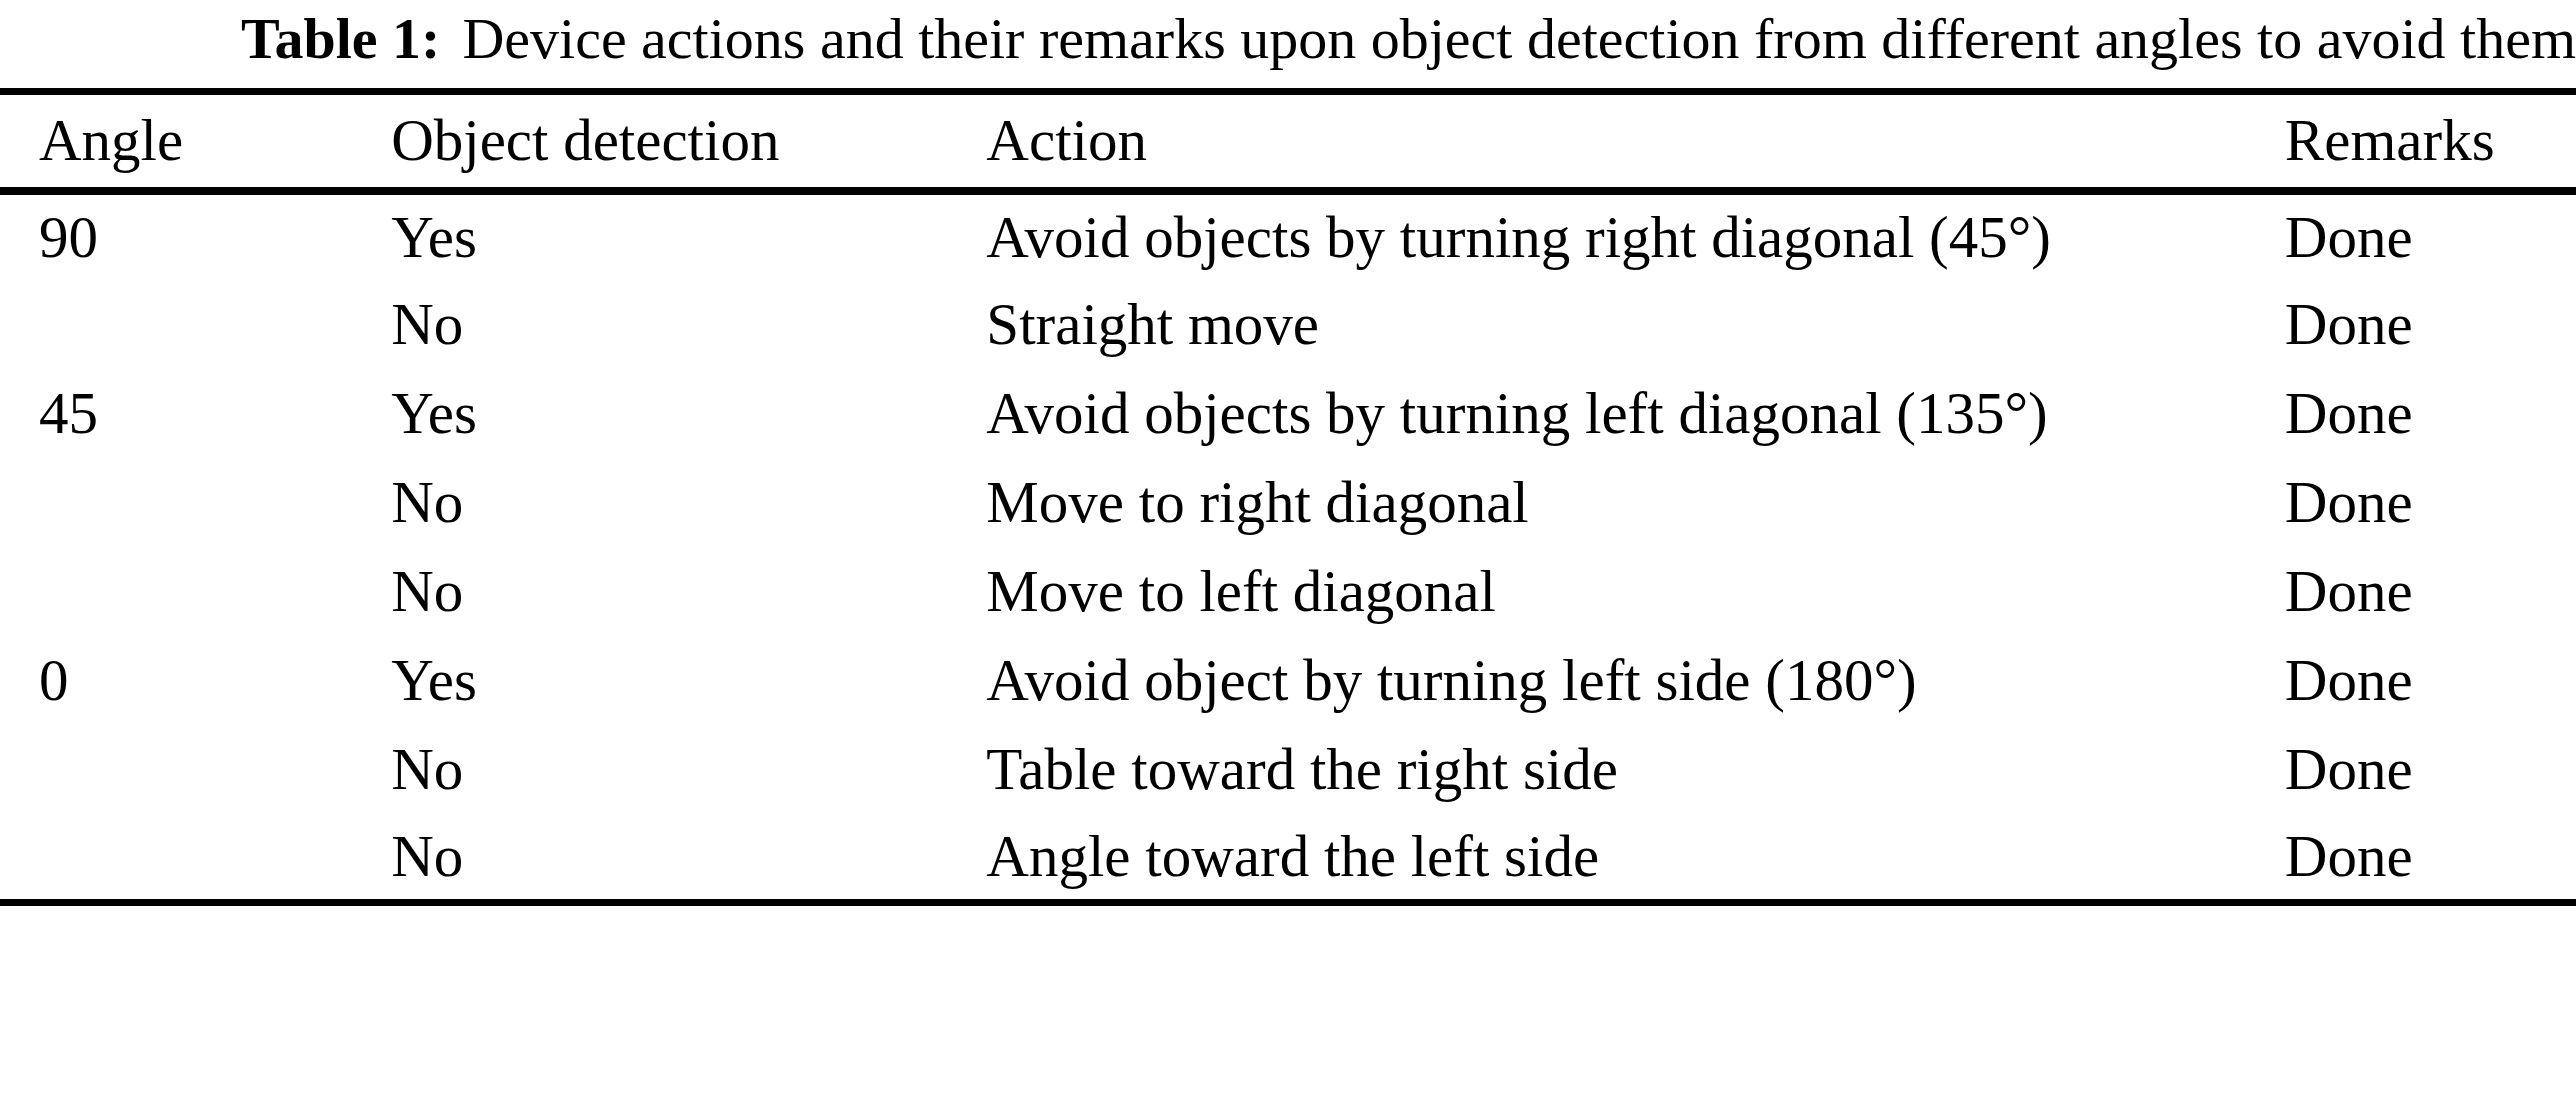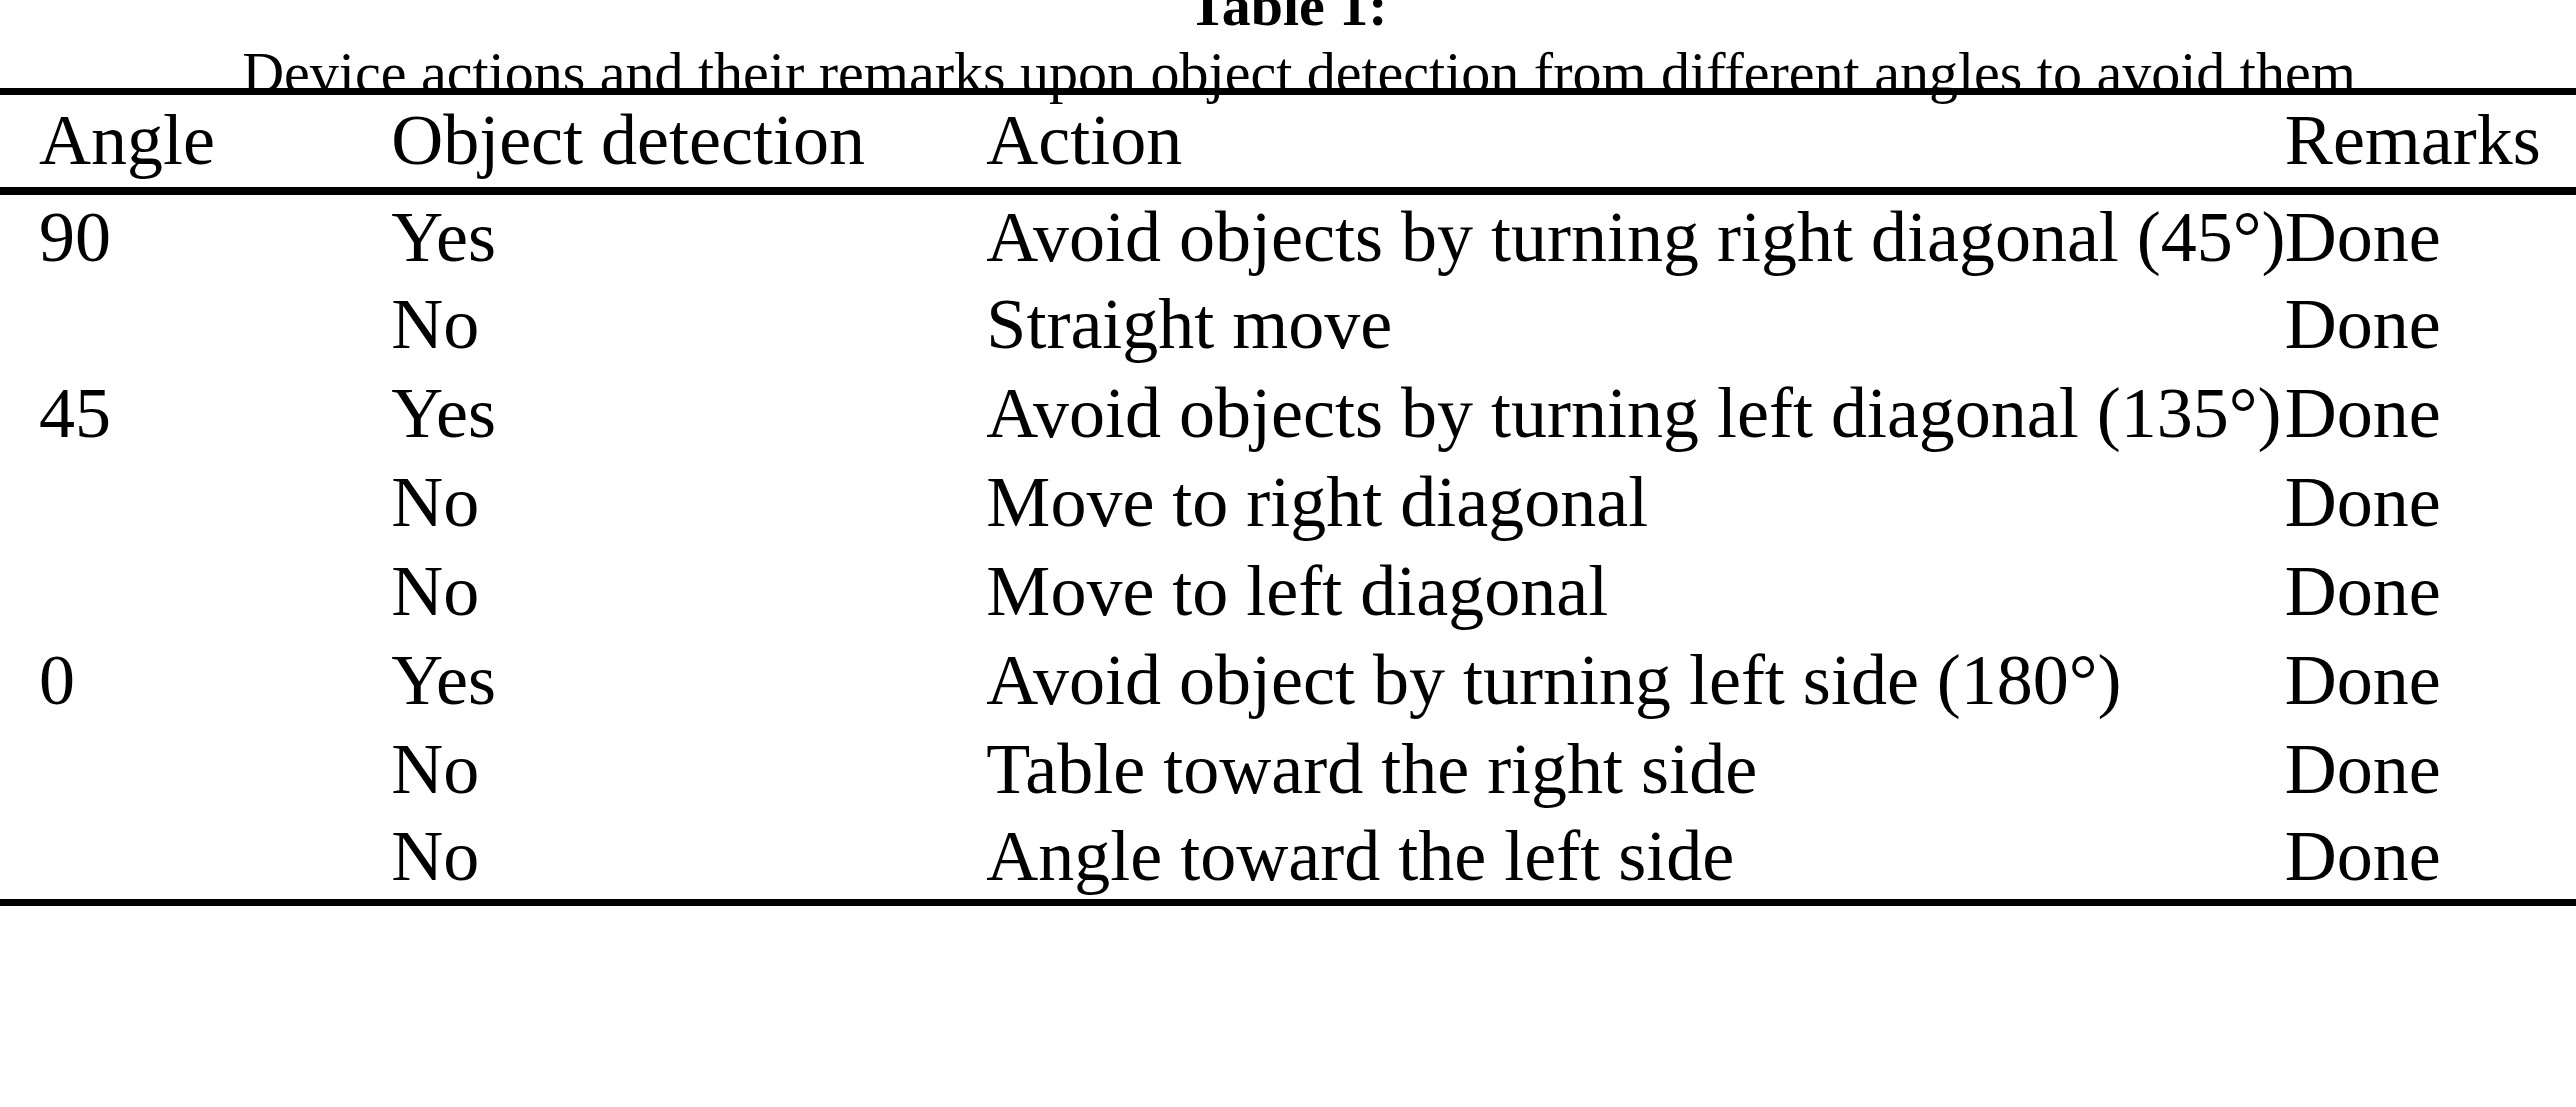--- a/index.html
+++ b/index.html
@@ -14,37 +14,36 @@
     color: #000000;
     font-family: "Liberation Serif", "DejaVu Serif", serif;
     overflow: hidden;
     box-sizing: border-box;
   }
   .caption {
     height: 88px;
     box-sizing: border-box;
     display: flex;
     align-items: center;
-    justify-content: center;
+    justify-content: flex-end;
     font-size: 58px;
     padding-bottom: 10.5px;
     white-space: nowrap;
-    flex-direction: column;
   }
   .caption .cap-label {
     font-weight: bold;
   }
   .caption .cap-text {
     margin-left: 0.38em;
   }
   table.data-table {
     width: 2576px;
     border-collapse: collapse;
     table-layout: fixed;
-    font-size: 72px;
+    font-size: 59px;
     border-top: 7.2px solid #000000;
     border-bottom: 7.2px solid #000000;
   }
   .data-table th,
   .data-table td {
     text-align: left;
     font-weight: normal;
     padding: 0;
     white-space: nowrap;
     overflow: hidden;

